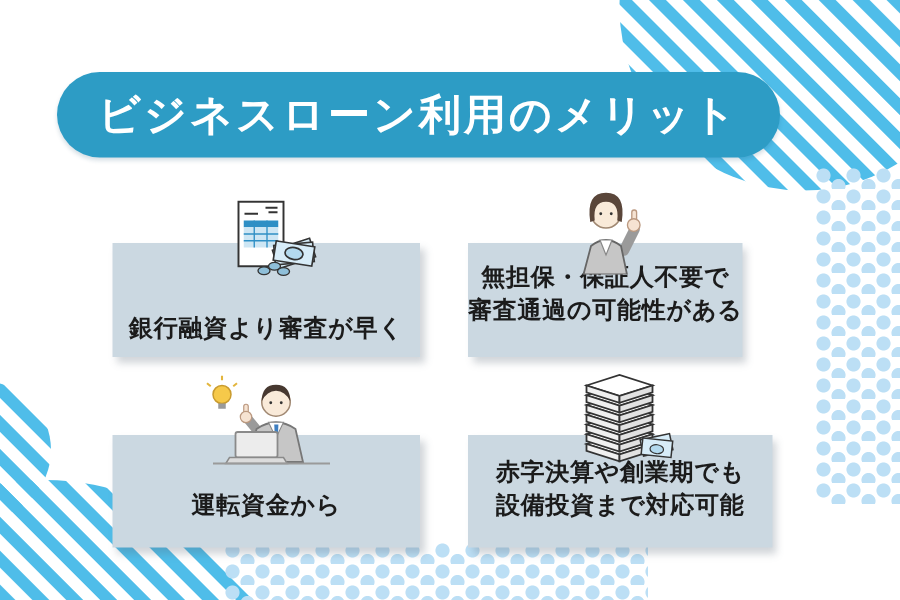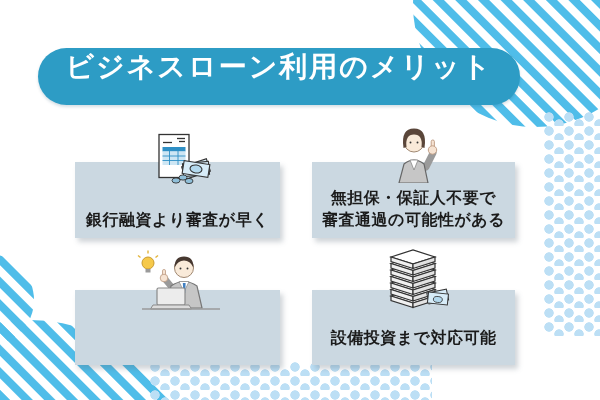--- a/index.html
+++ b/index.html
@@ -23,36 +23,36 @@
       radial-gradient(circle at 15px 12px,var(--dot,#BCDFF5) 4.4px, rgba(0,0,0,0) 5px);
     background-size:20px 14px;
   }
   .dots-right{left:544px;top:112px;width:58px;height:224px;}
   .dots-bottom{left:150px;top:362px;width:282px;height:38px;}
   
   .pill{
     position:absolute;left:38px;top:48px;width:482px;height:57px;
     background:var(--header_bg,#2D9CC5);
     border-radius:29px;
-    display:flex;align-items:flex-start;justify-content:center;
+    display:flex;align-items:center;justify-content:center;
     box-shadow:0 2px 3px rgba(30,80,110,.18);
   }
   .pill span{
     color:var(--header_text,#fff);
     font-size:28px;font-weight:700;letter-spacing:2px;white-space:nowrap;
   }
   
   .card{
     position:absolute;
     background:var(--card_bg,#CBD8E1);
     box-shadow:3px 4px 5px rgba(90,105,120,.28);
     display:flex;flex-direction:column;justify-content:flex-end;align-items:center;
   }
   .card.c1{left:75px;top:162px;width:205px;height:76px;padding-bottom:7px;box-sizing:border-box;}
-  .card.c2{left:312px;top:162px;width:203px;height:76px;padding-bottom:7px;box-sizing:border-box;}
+  .card.c2{left:312px;top:162px;width:183px;height:76px;padding-bottom:7px;box-sizing:border-box;justify-content:center;}
   .card.c3{left:75px;top:290px;width:205px;height:75px;padding-bottom:16px;box-sizing:border-box;}
   .card.c4{left:312px;top:290px;width:203px;height:75px;padding-bottom:16px;box-sizing:border-box;}
   .card .line{
     color:var(--card_text,#1B1B1B);
     font-size:16px;font-weight:700;line-height:22px;
     letter-spacing:.5px;white-space:nowrap;text-align:center;
   }
   .icon{position:absolute;left:50%;transform:translateX(-50%);}
   .icon1{width:80px;height:52px;top:-29px;}
   .icon2{width:64px;height:58px;top:-37px;}
@@ -157,20 +157,21 @@
       <path d="M42.5,17.5 Q42.5,6.5 52,6.5 Q61.5,6.5 61.5,17.5 Q58,10.5 52,10.5 Q46,10.5 42.5,17.5 Z" fill="#473830"></path>
       <circle cx="48.5" cy="18.5" r="0.95" fill="#333"></circle>
       <circle cx="55.5" cy="18.5" r="0.95" fill="#333"></circle>
       <path d="M34,58 L39,36 Q52,27 65,36 L70,58 Z" fill="#c6c6c6" stroke="#777" stroke-width="1.2"></path>
       <path d="M47,31.5 L57,31.5 L52,42 Z" fill="#fff" stroke="#888" stroke-width="0.7"></path>
       <path d="M50.8,33 L53.6,33 L53.2,43 L51.4,43 Z" fill="#3f7fc1"></path>
       <rect x="25" y="38" width="28" height="17" rx="1.5" fill="#ececec" stroke="#8a8a8a" stroke-width="1.2"></rect>
       <path d="M21,55 L57,55 L59.5,59 L18.5,59 Z" fill="#dcdcdc" stroke="#8a8a8a" stroke-width="1"></path>
       <line x1="10" y1="59" x2="88" y2="59" stroke="#9a9a9a" stroke-width="1.3"></line>
     </svg>
+    <div class="line">運転資金から</div>
   </section>
 
   <section class="card c4">
     <svg class="icon icon4" viewBox="0 0 80 64" aria-hidden="true">
       <defs>
         <g id="slab" stroke="#333" stroke-width="1.2">
           <path d="M17,11 L39,4 L61,11 L39,18 Z" fill="#fff"></path>
           <path d="M17,11 L17,15.5 L39,22.5 L39,18 Z" fill="#f0f0f0"></path>
           <path d="M61,11 L61,15.5 L39,22.5 L39,18 Z" fill="#e2e2e2"></path>
         </g>
@@ -183,16 +184,17 @@
       <use href="#slab" y="6.5"></use>
       <use href="#slab" y="0"></use>
       <g transform="translate(64,52)">
         <g fill="#d7ecf8" stroke="#333" stroke-width="1">
           <rect x="-10" y="-7" width="20" height="11" transform="rotate(-12)"></rect>
           <rect x="-10" y="-5" width="20" height="11" transform="rotate(6)"></rect>
         </g>
         <ellipse cx="0" cy="1.5" rx="4.5" ry="3" fill="#b3d9ee" stroke="#333" stroke-width="0.8" transform="rotate(6)"></ellipse>
       </g>
     </svg>
+    <div class="line">赤字決算や創業期でも</div>
     <div class="line">設備投資まで対応可能</div>
   </section>
 
 </div>
 
 </body></html>

